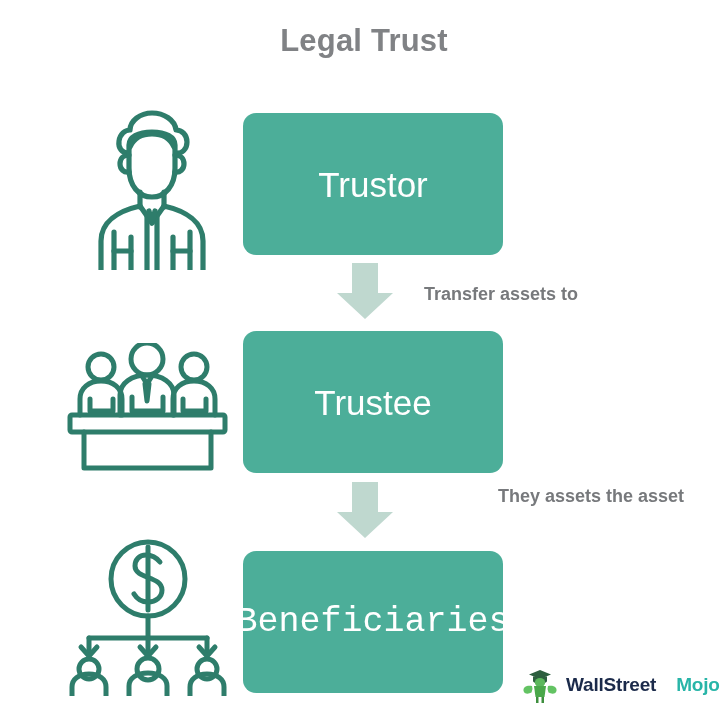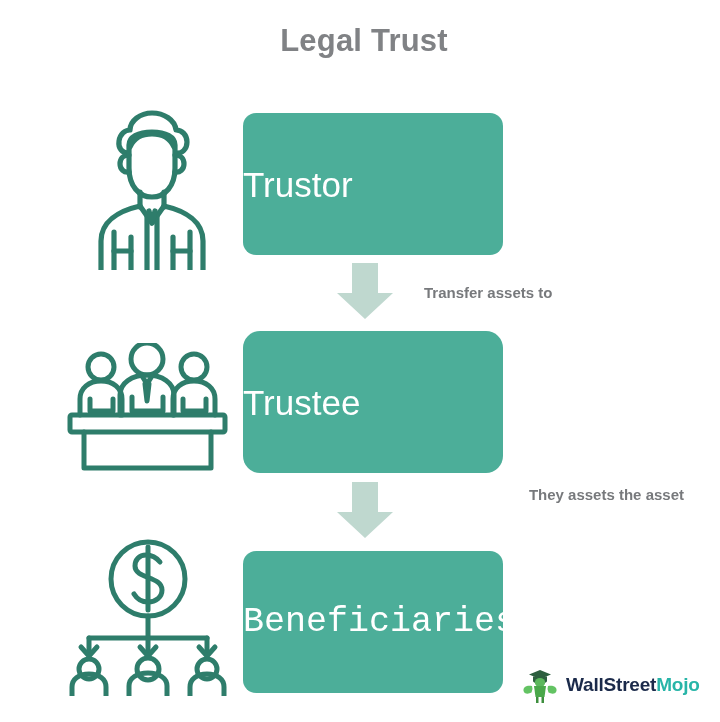--- a/index.html
+++ b/index.html
@@ -34,49 +34,49 @@
   
   .box {
     position: absolute;
     left: 243px;
     width: 260px;
     height: 142px;
     background: #4cae99;
     border-radius: 13px;
     display: flex;
     align-items: center;
-    justify-content: flex-start;
+    justify-content: center;
   }
   .box-label {
     color: #ffffff;
     font-size: 35px;
     font-weight: 400;
     line-height: 1;
     text-align: center;
     white-space: nowrap;
   }
   #box-trustor       { top: 113px; }
-  #box-trustee       { top: 331px; border-radius: 17px; }
+  #box-trustee       { top: 331px; }
   #box-beneficiaries { top: 551px; font-family: Liberation Mono, monospace; }
 
   
   .arrow {
     position: absolute;
     left: 337px;
     width: 56px;
     height: 56px;
   }
   #arrow-1 { top: 263px; }
   #arrow-2 { top: 482px; }
 
   
   .caption {
     position: absolute;
     color: #77797c;
-    font-size: 15px;
+    font-size: 18px;
     font-weight: bold;
     line-height: 1.32;
   }
   #caption-transfer {
     left: 424px;
     top: 283px;
     text-align: left;
     width: 280px;
   }
   #caption-manage {
@@ -106,21 +106,21 @@
     gap: 7px;
   }
   #logo-mark { width: 38px; height: 38px; flex: 0 0 auto; }
   #logo-text {
     font-size: 19px;
     font-weight: bold;
     letter-spacing: -0.2px;
     white-space: nowrap;
   }
   .logo-wall { color: #1b2a4a; }
-  .logo-mojo { color: #28b5a8; }
+  .logo-mojo { color: #28b5a8; padding-left: 20px; }
 </style>
 </head>
 <body>
 
 <div id="diagram">
 
   <div class="title">Legal Trust</div>
 
   <div class="icon-slot" id="icon-trustor">
     <svg viewBox="0 0 148 163" width="148" height="163" fill="none" stroke="#2e7d6b" stroke-width="5.2" stroke-linecap="round" stroke-linejoin="round">

